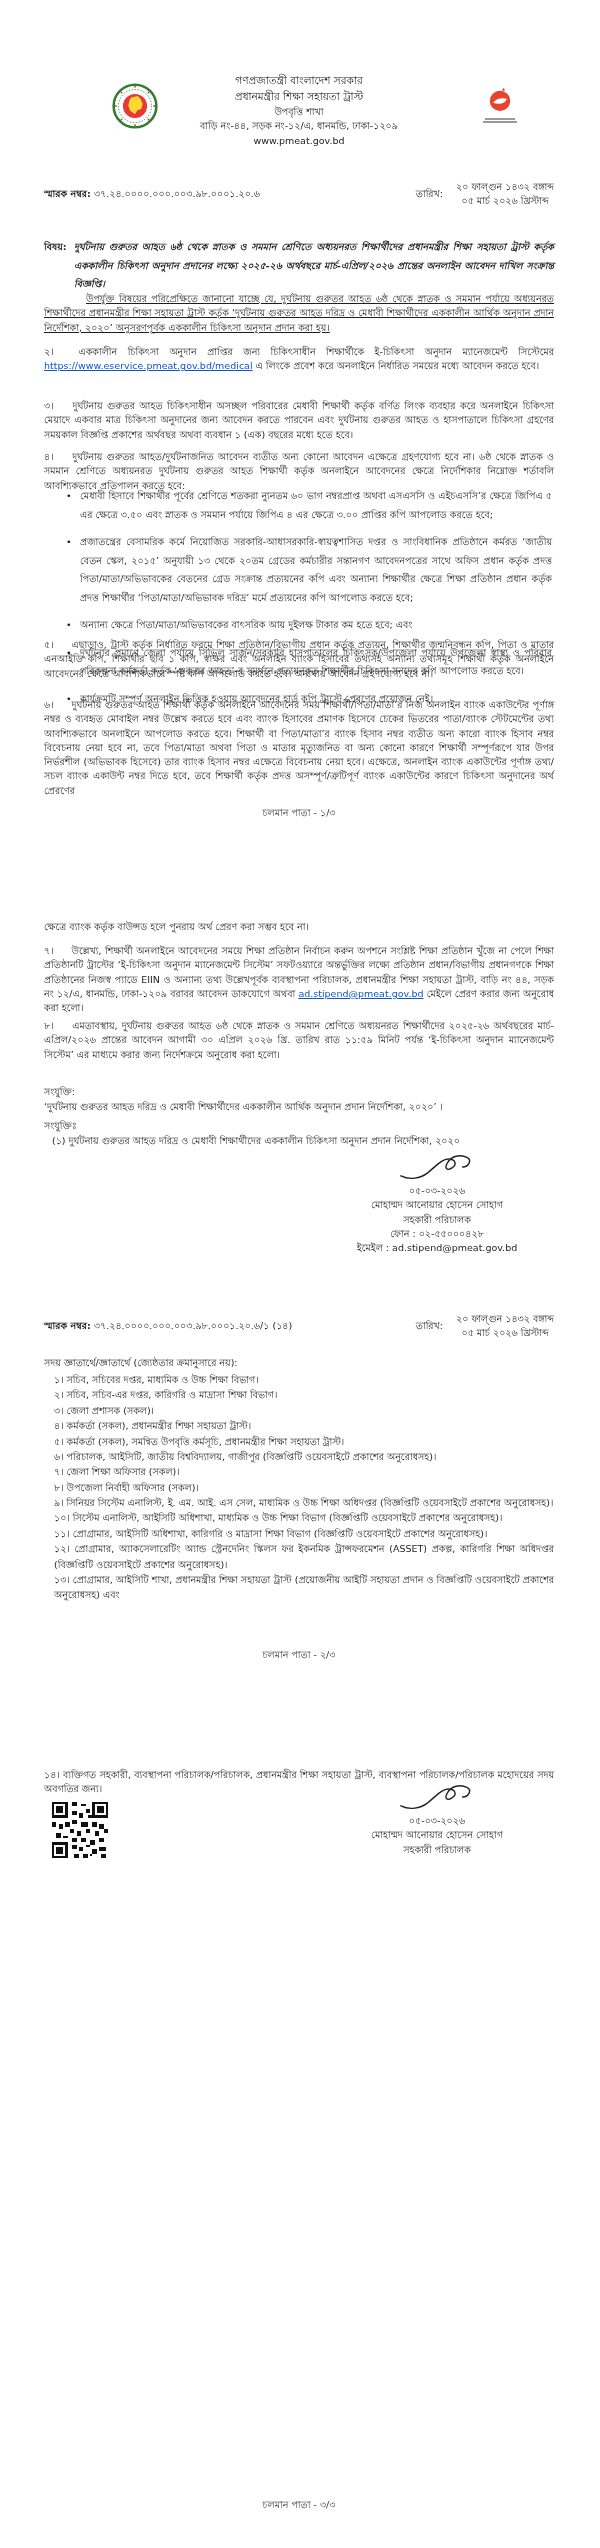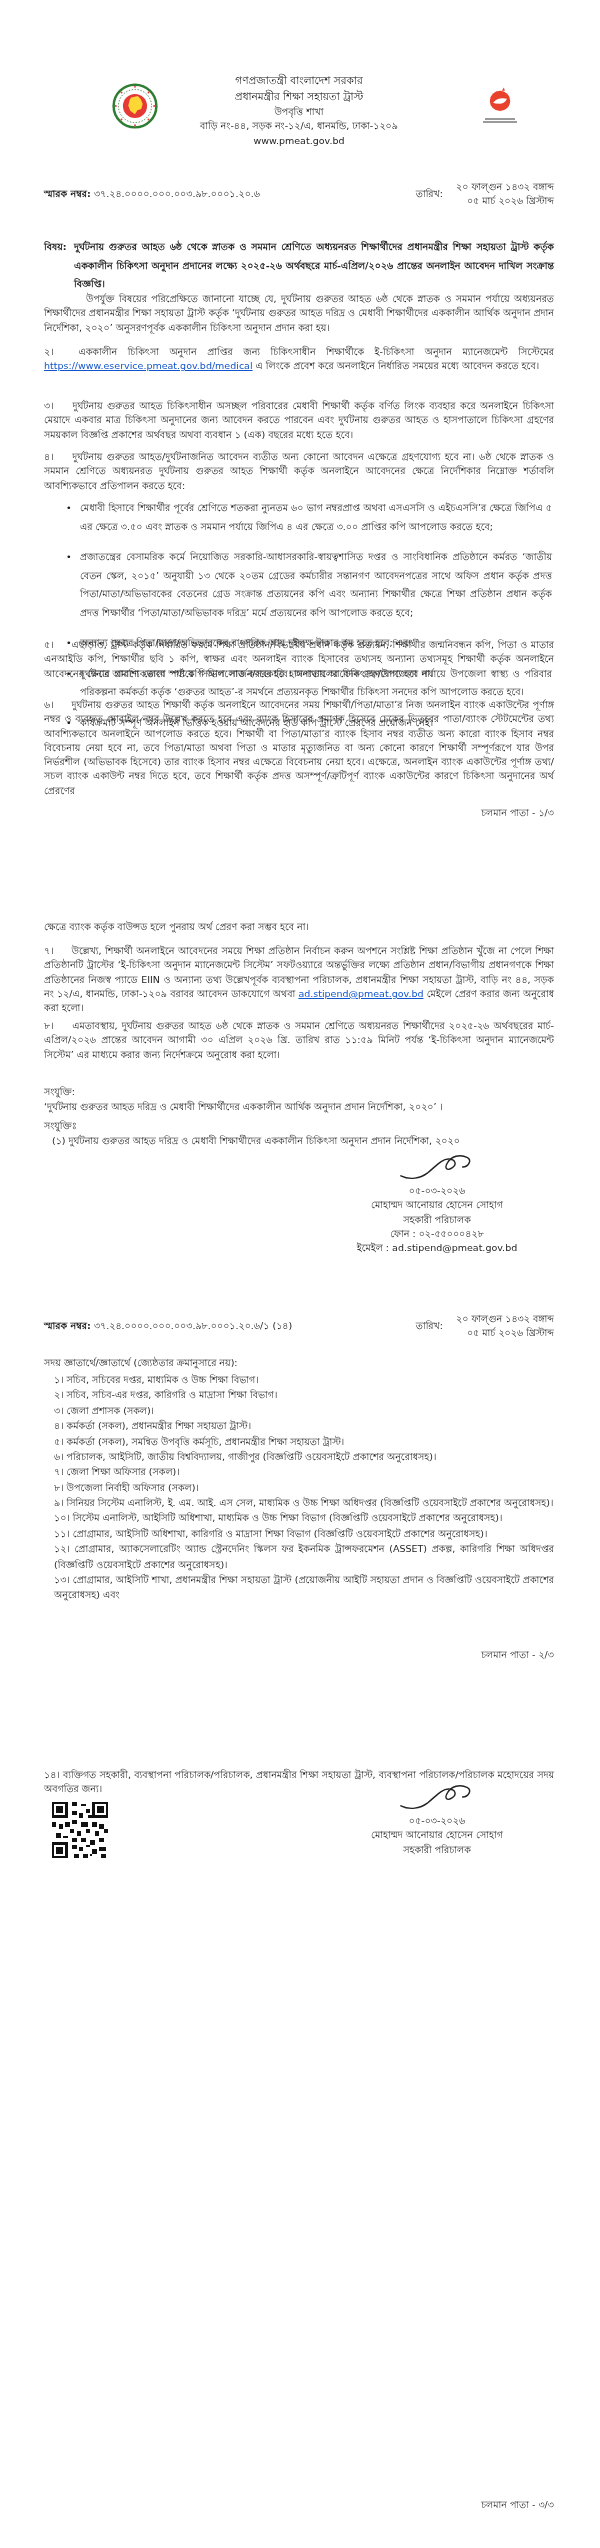--- a/index.html
+++ b/index.html
@@ -15,43 +15,43 @@
   
   .hdr{top:72px;line-height:1.55;color:#222;}
   .hdr .h-main{font-size:10.5px;}
   .seal{position:absolute;left:106px;top:83px;}
   .mlogo{position:absolute;left:474px;top:86px;width:40px;text-align:center;}
   .mlogo .bar{height:2px;background:#9a9a9a;margin:1px auto 0;}
   
   .memo{display:flex;justify-content:space-between;align-items:center;}
   .memo .no-label{font-weight:bold;}
   .date-wrap{display:flex;align-items:center;gap:13px;}
-  .date-stack{text-align:right;line-height:1.45;}
+  .date-stack{text-align:center;line-height:1.45;}
   
   .subject{top:238px;font-weight:bold;line-height:1.95;}
   .subject .sub-label{position:absolute;left:0;top:0;}
-  .subject .sub-text{display:block;padding-left:30px;text-align:justify;}
+  .subject .sub-text{display:block;padding-left:30px;text-align:justify;font-style:italic;}
   
   .para{text-align:justify;}
   .pnum{display:inline-block;min-width:24px;}
-  .indent1{text-indent:42px;}
+  .indent1{text-indent:42px;text-decoration:underline;}
   a.link{color:#1155cc;text-decoration:underline;cursor:pointer;}
   
   .bullets{top:487px;left:60px;right:42px;}
-  .bullet{position:relative;padding-left:14px;margin-bottom:9px;text-align:justify;line-height:1.95;margin-top:12px;}
+  .bullet{position:relative;padding-left:14px;margin-bottom:9px;text-align:justify;line-height:1.95;}
   .bullet::before{content:"•";position:absolute;left:0;top:0;}
   
   .attach-label{line-height:1.6;}
   
   .sigblock{width:230px;left:auto;text-align:center;line-height:1.5;}
   .sig-squiggle{display:block;margin:0 auto 2px;}
   
   .dist li{margin:0;padding:0;}
   .dist{list-style:none;margin:0;padding:0 0 0 10px;line-height:1.62;text-align:justify;}
-  .footer{color:#333;}
+  .footer{color:#333;text-align:center;}
   .qr{position:absolute;left:46px;top:1802px;}
 </style>
 </head>
 <body>
 
 <div class="sheet">
 
   <div class="abs hdr center">
     <div class="h-main">গণপ্রজাতন্ত্রী বাংলাদেশ সরকার</div>
     <div class="h-main">প্রধানমন্ত্রীর শিক্ষা সহায়তা ট্রাস্ট</div>

